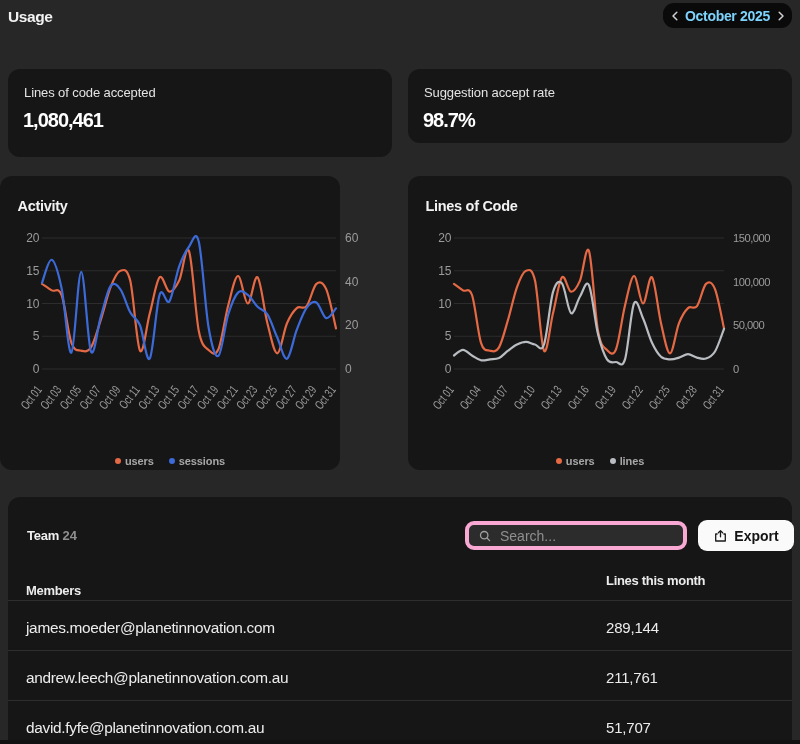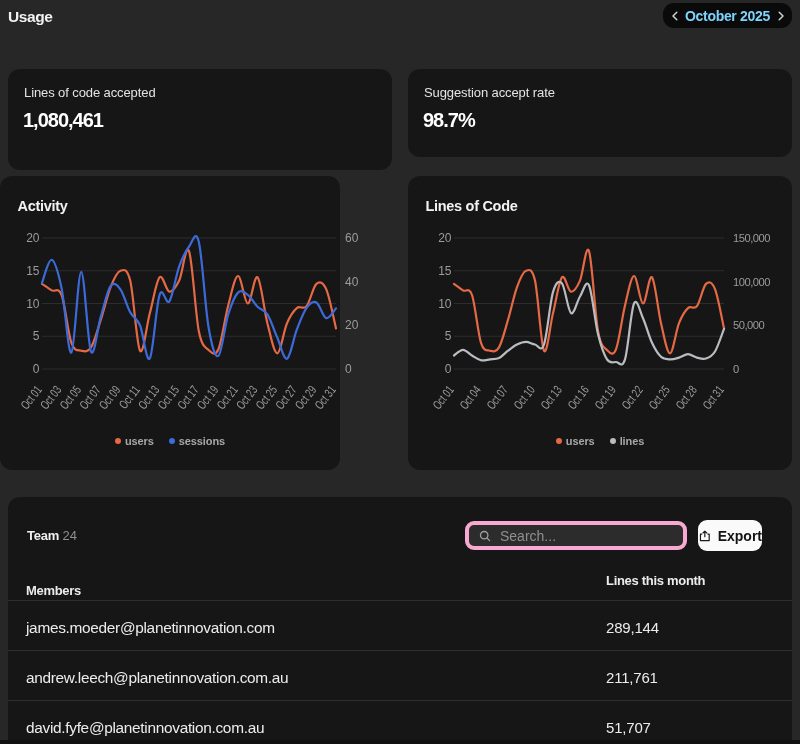--- a/index.html
+++ b/index.html
@@ -8,50 +8,50 @@
 .card { position:absolute; background:#161616; border-radius:12px; }
 h1 { position:absolute; left:8px; top:8px; font-size:15.5px; font-weight:700; color:#f2f2f2; letter-spacing:-0.4px; }
 .pill { position:absolute; left:663px; top:3px; width:129px; height:25px; background:#0a0a0a;
   border-radius:11px; display:flex; align-items:center; justify-content:space-between; padding:0 4.5px; }
 .pill .mon { color:#7dd3fc; font-size:14px; font-weight:600; letter-spacing:-0.3px; white-space:nowrap; }
 .chev { width:14px; height:14px; display:block; }
 .statlab { position:absolute; left:16px; top:16px; font-size:13px; color:#e3e3e3; letter-spacing:-0.1px; }
 .statval { position:absolute; left:15px; top:40px; font-size:20px; font-weight:700; color:#ffffff; letter-spacing:-1px; }
 .legend { position:absolute; left:0; right:0; top:258.5px; display:flex; justify-content:center; gap:15px;
   font-size:11px; font-weight:600; letter-spacing:-0.1px; color:#a8a8a8; }
-.li { display:flex; align-items:center; gap:4px; }
+.li { display:flex; align-items:center; gap:4px;margin-top:20px; }
 .dot { width:5px; height:5px; border-radius:50%; border:3px solid; display:inline-block; }
 .search { position:absolute; left:457px; top:24px; width:222px; height:29px; background:#2c2c2c;
   border:4px solid #f9a8d4; border-radius:9px; display:flex; align-items:center; padding:0 9px; gap:8px; }
 .search span { color:#8f8f8f; font-size:14px; }
-.export { position:absolute; left:690px; top:23px; width:64px; height:31px; background:#fafafa;
+.export { position:absolute; left:690px; top:23px; width:96px; height:31px; background:#fafafa;
   border-radius:9px; display:flex; align-items:center; justify-content:center; gap:6px;
   color:#141414; font-size:14px; font-weight:600; }
 .sep { position:absolute; left:0; width:784px; height:1px; background:#2e2e2e; }
 .mem { position:absolute; left:18px; color:#ececec; font-size:15.4px; letter-spacing:-0.3px; }
 .val { position:absolute; left:598px; color:#ececec; font-size:15px; letter-spacing:-0.2px; }
 </style></head>
 <body>
 <div class="page">
   <h1>Usage</h1>
   <div class="pill">
     <svg class="chev" viewBox="0 0 14 14">
         <path d="M8.8 3.2 5 7l3.8 3.8" fill="none" stroke="#cfcfcf" stroke-width="1.5" stroke-linecap="round" stroke-linejoin="round"></path>
       </svg>
     <span class="mon">October 2025</span>
     <svg class="chev" viewBox="0 0 14 14">
         <path d="M5.2 3.2 9 7l-3.8 3.8" fill="none" stroke="#cfcfcf" stroke-width="1.5" stroke-linecap="round" stroke-linejoin="round"></path>
       </svg>
   </div>
 
-  <div class="card" style="left:8px; top:69px; width:384px; height:101px;">
+  <div class="card" style="left:8px; top:69px; width:384px; height:88px;">
     <div class="statlab">Lines of code accepted</div>
     <div class="statval">1,080,461</div>
   </div>
-  <div class="card" style="left:408px; top:69px; width:384px; height:88px;">
+  <div class="card" style="left:408px; top:69px; width:384px; height:74px;">
     <div class="statlab">Suggestion accept rate</div>
     <div class="statval">98.7%</div>
   </div>
 
   <div class="card" style="left:0; top:176px; width:340px; height:294px;text-align:center;">
     <svg width="384" height="294" viewBox="0 0 384 294" style="position:absolute;left:0;top:0">
         <text x="17.5" y="35" font-size="14.5" letter-spacing="-0.3" font-weight="600" fill="#f2f2f2" font-family="Liberation Sans, sans-serif">Activity</text>
         <line x1="42.0" y1="62.00" x2="336.0" y2="62.00" stroke="#2d2d2d" stroke-width="1"></line>
         <line x1="42.0" y1="94.75" x2="336.0" y2="94.75" stroke="#2d2d2d" stroke-width="1"></line>
         <line x1="42.0" y1="127.50" x2="336.0" y2="127.50" stroke="#2d2d2d" stroke-width="1"></line>
@@ -121,21 +121,21 @@
         <path d="M46.0,107.9 C47.5,108.9 52.0,112.5 55.0,114.4 C58.0,116.3 61.0,110.3 64.0,119.0 C67.0,127.7 70.0,157.5 73.0,166.8 C76.0,176.1 79.0,173.9 82.0,174.7 C85.0,175.4 88.0,176.5 91.0,171.4 C94.0,166.3 97.0,153.9 100.0,143.9 C103.0,133.8 106.0,119.3 109.0,111.1 C112.0,102.9 115.0,95.8 118.0,94.8 C121.0,93.7 124.0,91.3 127.0,104.6 C130.0,117.9 133.0,169.2 136.0,174.7 C139.0,180.1 142.0,149.6 145.0,137.3 C148.0,125.1 151.0,104.9 154.0,101.3 C157.0,97.7 160.0,115.2 163.0,115.7 C166.0,116.3 169.0,111.3 172.0,104.6 C175.0,97.8 178.0,66.7 181.0,75.1 C184.0,83.5 187.0,138.5 190.0,155.0 C193.0,171.5 196.0,170.9 199.0,174.0 C202.0,177.1 205.0,180.8 208.0,173.3 C211.0,165.9 214.0,141.7 217.0,129.5 C220.0,117.2 223.0,100.3 226.0,100.0 C229.0,99.7 232.0,127.3 235.0,127.5 C238.0,127.7 241.0,98.0 244.0,101.3 C247.0,104.6 250.0,134.5 253.0,147.2 C256.0,159.8 259.0,177.3 262.0,177.3 C265.0,177.3 268.0,154.7 271.0,147.2 C274.0,139.6 277.0,134.9 280.0,132.1 C283.0,129.2 286.0,134.2 289.0,130.1 C292.0,126.1 295.0,110.7 298.0,107.9 C301.0,105.0 304.0,105.7 307.0,113.1 C310.0,120.5 314.5,145.8 316.0,152.4" fill="none" stroke="#e56944" stroke-width="2.2" stroke-linecap="round" stroke-linejoin="round"></path>
         <path d="M46.0,179.5 C47.5,178.5 52.0,173.8 55.0,173.8 C58.0,173.8 61.0,177.7 64.0,179.5 C67.0,181.2 70.0,183.6 73.0,184.3 C76.0,184.9 79.0,183.8 82.0,183.4 C85.0,183.0 88.0,183.5 91.0,182.1 C94.0,180.6 97.0,176.9 100.0,174.7 C103.0,172.4 106.0,170.0 109.0,168.5 C112.0,167.1 115.0,165.9 118.0,165.9 C121.0,165.9 124.0,168.1 127.0,168.5 C130.0,169.0 133.0,177.3 136.0,168.5 C139.0,159.8 142.0,126.3 145.0,116.1 C148.0,106.0 151.0,103.9 154.0,107.4 C157.0,110.9 160.0,134.9 163.0,137.1 C166.0,139.3 169.0,125.2 172.0,120.5 C175.0,115.9 178.0,102.9 181.0,109.2 C184.0,115.4 187.0,145.7 190.0,158.1 C193.0,170.4 196.0,178.7 199.0,183.4 C202.0,188.1 205.0,186.0 208.0,186.0 C211.0,186.0 214.0,193.1 217.0,183.4 C220.0,173.6 223.0,134.3 226.0,127.5 C229.0,120.7 232.0,135.8 235.0,142.3 C238.0,148.9 241.0,160.4 244.0,166.8 C247.0,173.2 250.0,178.0 253.0,180.8 C256.0,183.5 259.0,183.2 262.0,183.4 C265.0,183.5 268.0,182.5 271.0,181.6 C274.0,180.8 277.0,178.2 280.0,178.2 C283.0,178.2 286.0,180.9 289.0,181.6 C292.0,182.4 295.0,183.5 298.0,182.5 C301.0,181.5 304.0,180.5 307.0,175.5 C310.0,170.6 314.5,156.6 316.0,152.8" fill="none" stroke="#b9bdc1" stroke-width="2.2" stroke-linecap="round" stroke-linejoin="round"></path>
       </svg>
     <div class="legend">
         <span class="li"><span class="dot" style="background:#8a3f29;border-color:#e56944"></span>users</span>
         <span class="li"><span class="dot" style="background:#6f7377;border-color:#b9bdc1"></span>lines</span>
       </div>
   </div>
 
   <div class="card" style="left:8px; top:497px; width:784px; height:247px; border-bottom-left-radius:0; border-bottom-right-radius:0;">
-    <div style="position:absolute; left:19px; top:31px; font-size:13px; letter-spacing:-0.2px; font-weight:700; color:#f0f0f0;">Team <span style="font-weight:400; color:#8e8e8e;">24</span></div>
+    <div style="position:absolute; left:19px; top:31px; font-size:13px; letter-spacing:-0.2px; font-weight:700; color:#f0f0f0;">Team <span style="font-weight:700; color:#8e8e8e;">24</span></div>
     <div class="search">
       <svg width="14" height="14" viewBox="0 0 14 14">
           <circle cx="6.2" cy="6.2" r="3.7" fill="none" stroke="#9f9f9f" stroke-width="1.3"></circle>
           <path d="M9 9 11.6 11.6" stroke="#9f9f9f" stroke-width="1.3" stroke-linecap="round"></path>
         </svg>
       <span>Search...</span>
     </div>
     <div class="export">
       <svg width="15" height="14" viewBox="0 0 15 14" style="margin-top:1px">
           <path d="M4.6 5 H2.7 V12 H12.3 V5 H10.4" fill="none" stroke="#1a1a1a" stroke-width="1.3" stroke-linejoin="round"></path>

